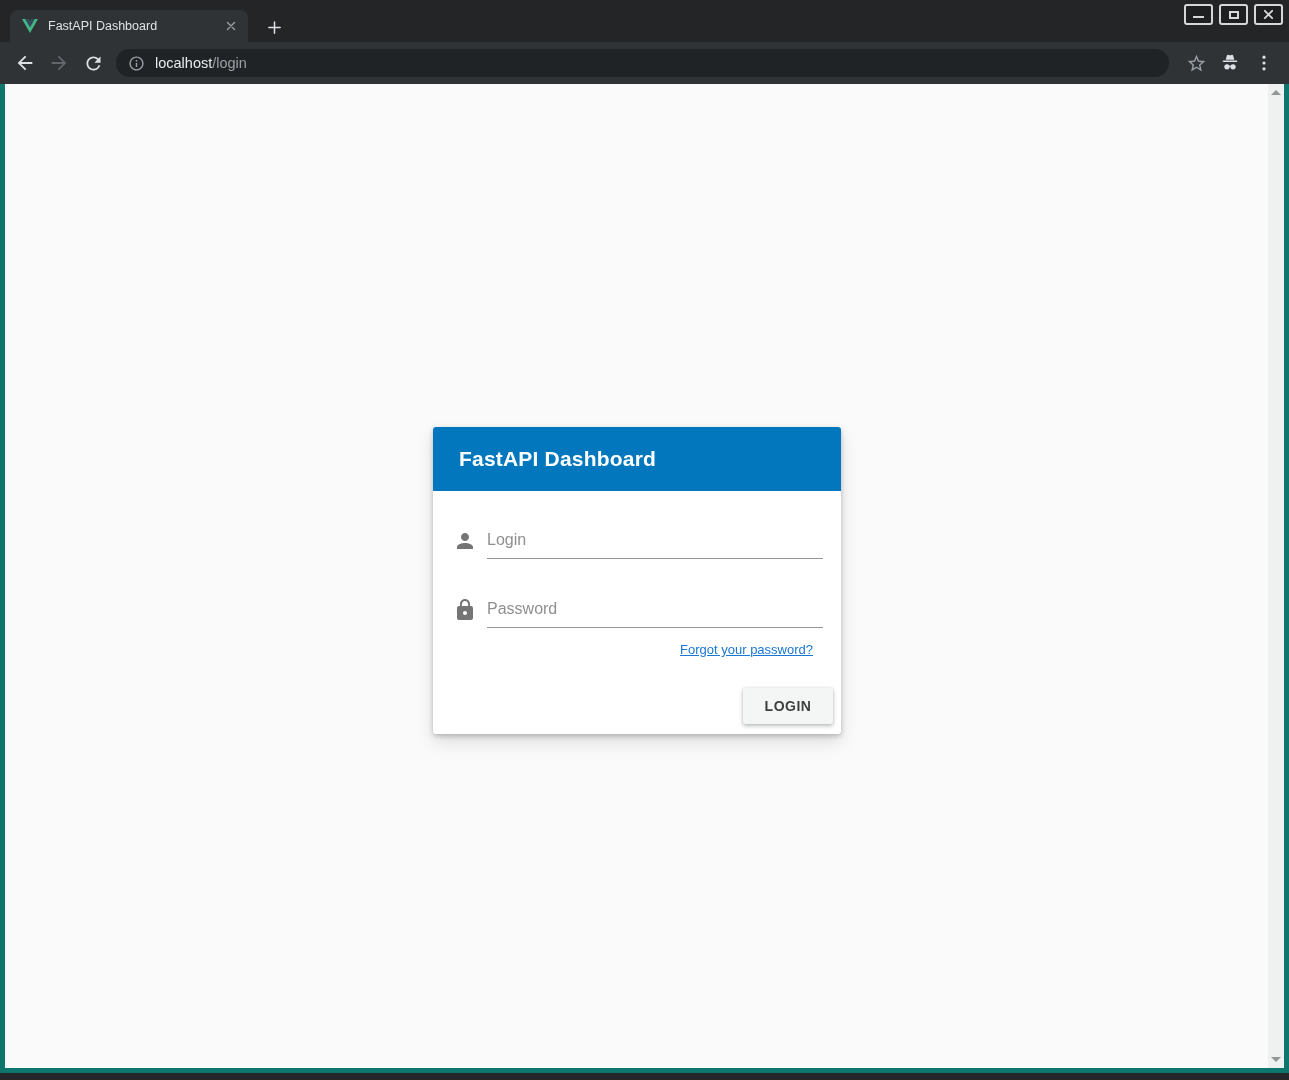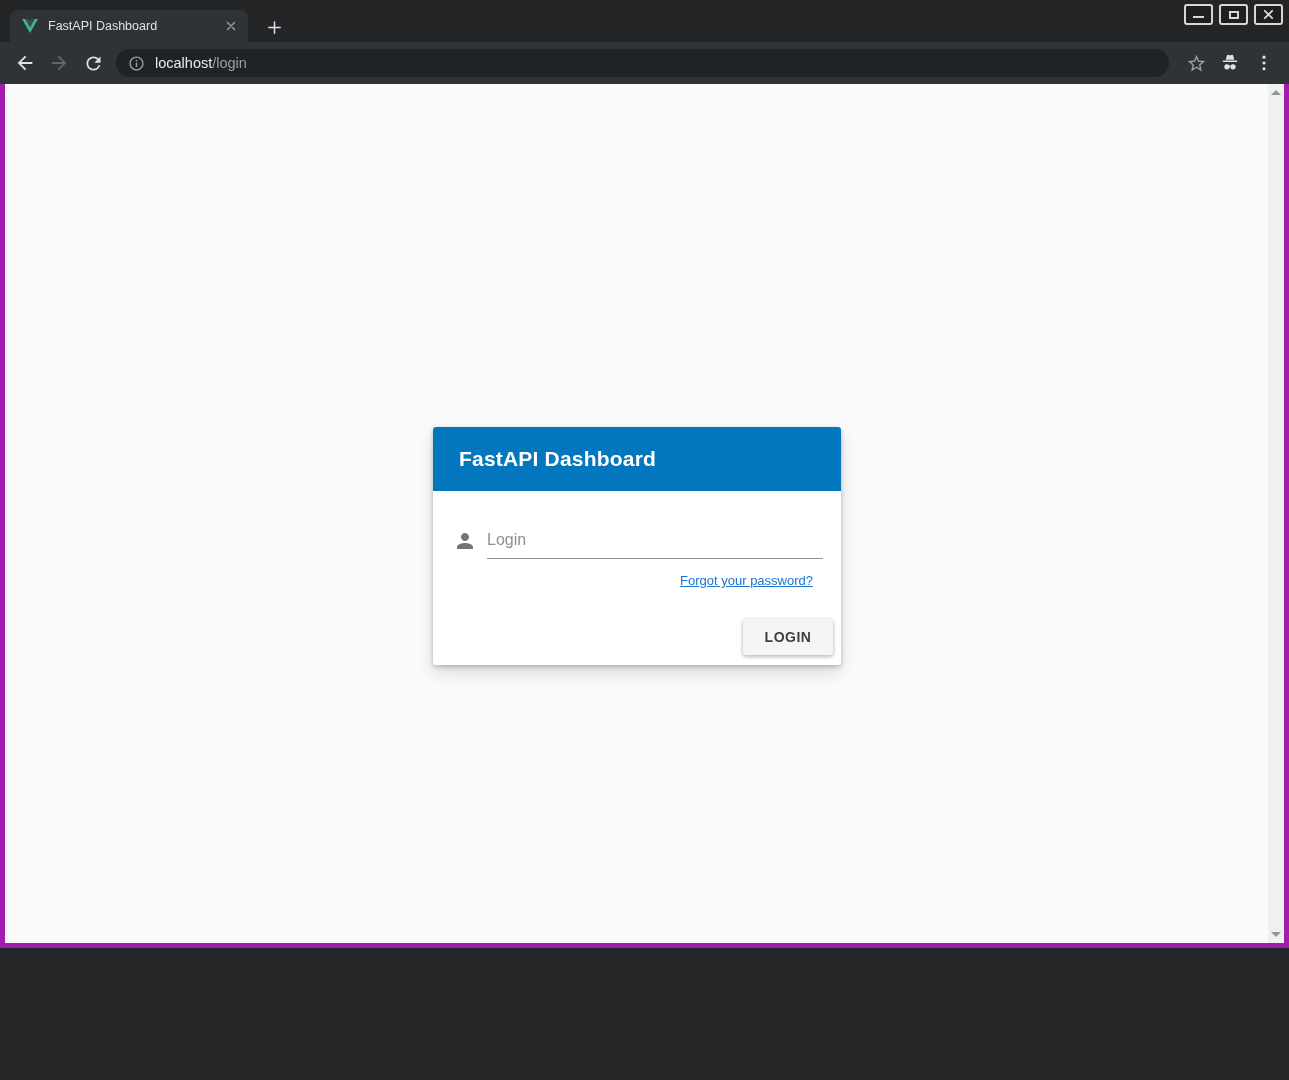--- a/index.html
+++ b/index.html
@@ -1,19 +1,19 @@
 <!DOCTYPE html>
 <html style="--header-blue: #0277bd; --link-blue: #1976d2; --page-background: #fafafa;"><head>
 <meta charset="utf-8">
 <style>
   * { margin:0; padding:0; box-sizing:border-box; }
   html,body { width:1289px; height:1080px; }
   body { font-family:"Liberation Sans","DejaVu Sans",sans-serif; background:#242628; overflow:hidden; }
 
-  .window { position:relative; width:1289px; height:948px; background:#a21caf; }
+  .window { position:relative; width:1289px; height:1073px; background:#0f766e; }
 
   
   .titlebar { position:relative; height:42px; background:#232527; }
   .tab {
     position:absolute; left:10px; top:10px; width:238px; height:32px;
     background:#2f3336; border-radius:8px 8px 0 0;
     display:flex; align-items:center; padding:0 8px 0 12px;
   }
   .tab-favicon { width:16px; height:16px; flex:0 0 16px; display:flex; }
   .tab-title { flex:1; margin-left:10px; font-size:12.5px; color:#dfe1e5; white-space:nowrap; overflow:hidden; }
@@ -185,20 +185,28 @@
 
         <div class="field">
           <span class="field-icon">
             <svg viewBox="0 0 24 24" width="24" height="24">
                 <path fill="#757575" d="M12 12c2.21 0 4-1.79 4-4s-1.79-4-4-4-4 1.79-4 4 1.79 4 4 4zm0 2c-2.67 0-8 1.34-8 4v2h16v-2c0-2.66-5.33-4-8-4z"></path>
               </svg>
           </span>
           <input class="field-input" type="text" placeholder="Login" style="">
         </div>
 
+        <div class="field">
+          <span class="field-icon">
+            <svg viewBox="0 0 24 24" width="24" height="24">
+                <path fill="#757575" d="M18 8h-1V6c0-2.76-2.24-5-5-5S7 3.24 7 6v2H6c-1.1 0-2 .9-2 2v10c0 1.1.9 2 2 2h12c1.1 0 2-.9 2-2V10c0-1.1-.9-2-2-2zm-6 9c-1.1 0-2-.9-2-2s.9-2 2-2 2 .9 2 2-.9 2-2 2zm3.1-9H8.9V6c0-1.71 1.39-3.1 3.1-3.1 1.71 0 3.1 1.39 3.1 3.1v2z"></path>
+              </svg>
+          </span>
+          <input class="field-input" type="password" placeholder="Password" style="">
+        </div>
 
         <div class="forgot-row">
           <a class="forgot-link" href="#">Forgot your password?</a>
         </div>
 
         <div class="actions">
           <button class="btn-login">LOGIN</button>
         </div>
 
       </div>

